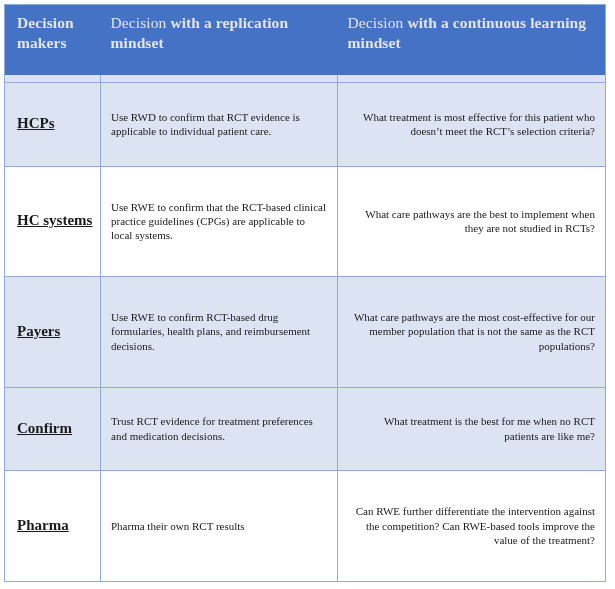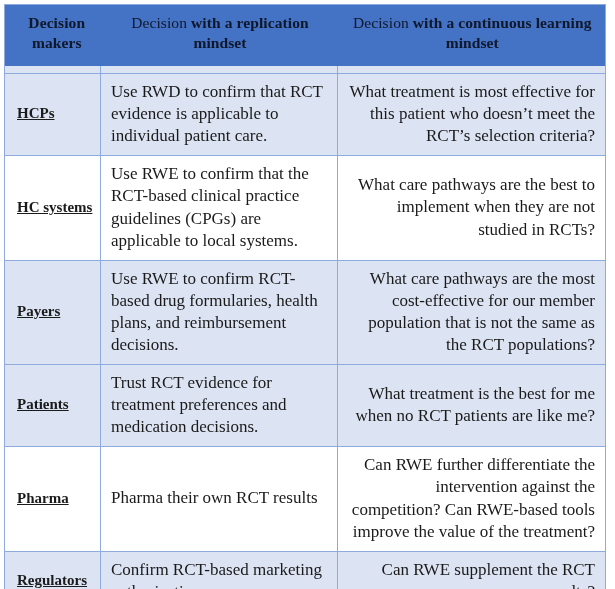--- a/index.html
+++ b/index.html
@@ -30,24 +30,24 @@
     background: #ffffff;
   }
   table.decision-table col.c1 { width: 96px; }
   table.decision-table col.c2 { width: 237px; }
   table.decision-table col.c3 { width: auto; }
 
   thead tr.header-row {
     background: #4472c4;
   }
   thead th {
-    color: #0f172a;
-    text-align: center;
+    color: #e5e5e5;
+    text-align: left;
     vertical-align: top;
-    padding: 8px 8px 14px 10px;
+    padding: 8px 8px 23px 10px;
     font-size: 15.5px;
     line-height: 1.26;
     font-weight: bold;
     border: none;
     letter-spacing: 0.1px;
   }
   thead th .hdr-lead {
     font-weight: normal;
   }
   thead th.hdr-makers {
@@ -61,21 +61,21 @@
     height: 7px;
     padding: 0;
     border: none;
     background: #dce3f2;
   }
   tr.spacer-row td.sp1 { border-right: 1px solid #8faadc; }
   tr.spacer-row td.sp2 { border-right: 1px solid #8faadc; }
 
   tbody tr.data-row td {
     vertical-align: middle;
-    font-size: 17px;
+    font-size: 11px;
     line-height: 1.30;
     color: #1a1a1a;
     padding: 7px 10px 8px 10px;
     border-top: 1px solid #8faadc;
     border-bottom: 1px solid #8faadc;
     border-right: 1px solid #8faadc;
     background: transparent;
   }
   tbody tr.data-row td.col-last {
     border-right: none;
@@ -147,46 +147,35 @@
           </td>
           <td class="col-rep">
             <span class="cell-text">Use RWE to confirm RCT-based drug formularies, health plans, and reimbursement decisions.</span>
           </td>
           <td class="col-last">
             <span class="cell-text">What care pathways are the most cost-effective for our member population that is not the same as the RCT populations?</span>
           </td>
         </tr>
         <tr class="data-row shade">
           <td class="col-maker">
-            <span class="cell-text">Patients</span>
+            <span class="cell-text">Confirm</span>
           </td>
           <td class="col-rep">
             <span class="cell-text">Trust RCT evidence for treatment preferences and medication decisions.</span>
           </td>
           <td class="col-last">
             <span class="cell-text">What treatment is the best for me when no RCT patients are like me?</span>
           </td>
         </tr>
         <tr class="data-row plain">
           <td class="col-maker">
             <span class="cell-text">Pharma</span>
           </td>
           <td class="col-rep">
             <span class="cell-text">Pharma their own RCT results</span>
           </td>
           <td class="col-last">
             <span class="cell-text">Can RWE further differentiate the intervention against the competition? Can RWE-based tools improve the value of the treatment?</span>
           </td>
         </tr>
-        <tr class="data-row shade">
-          <td class="col-maker">
-            <span class="cell-text">Regulators</span>
-          </td>
-          <td class="col-rep">
-            <span class="cell-text">Confirm RCT-based marketing authorization.</span>
-          </td>
-          <td class="col-last">
-            <span class="cell-text">Can RWE supplement the RCT results?</span>
-          </td>
-        </tr>
       </tbody>
   </table>
 </div>
 
 </body></html>

